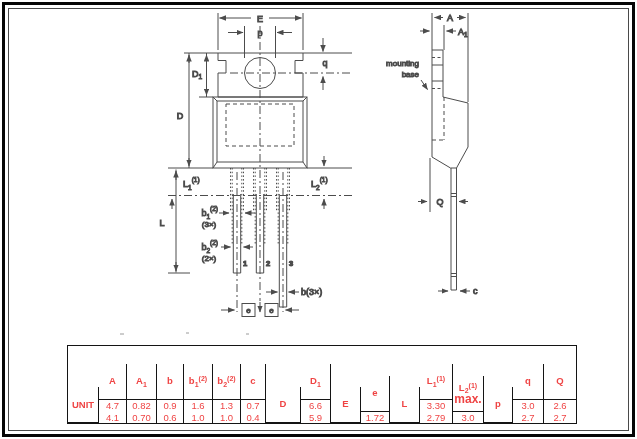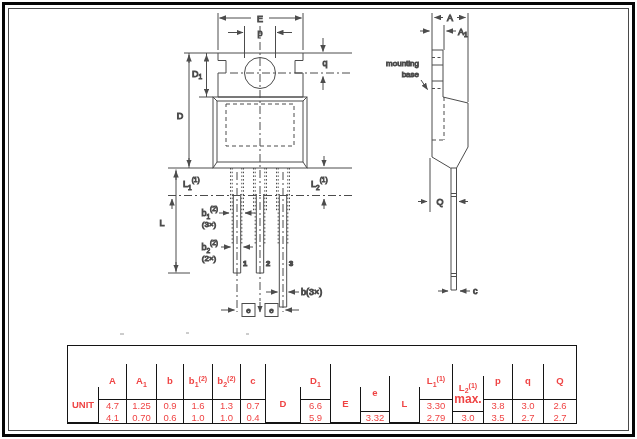--- a/index.html
+++ b/index.html
@@ -275,21 +275,21 @@
       <div class="td">
           <div>4.7</div>
           <div>4.1</div>
         </div>
     </div>
     <div class="col" style="width:30px">
       <div class="th">
           <span><span>A</span><span class="s-sub">1</span><span class="s-sup"></span></span>
         </div>
       <div class="td">
-          <div>1.25</div>
+          <div>0.82</div>
           <div>0.70</div>
         </div>
     </div>
     <div class="col" style="width:27px">
       <div class="th">
           <span><span>b</span><span class="s-sub"></span><span class="s-sup"></span></span>
         </div>
       <div class="td">
           <div>0.9</div>
           <div>0.6</div>
@@ -339,21 +339,21 @@
     <div class="col" style="width:30px">
       <div class="th">
           <span><span>E</span><span class="s-sub"></span><span class="s-sup"></span></span>
         </div>
     </div>
     <div class="col" style="width:29px">
       <div class="th">
           <span><span>e</span><span class="s-sub"></span><span class="s-sup"></span></span>
         </div>
       <div class="td">
-          <div>3.32</div>
+          <div>1.72</div>
           <div></div>
         </div>
     </div>
     <div class="col" style="width:30px">
       <div class="th">
           <span><span>L</span><span class="s-sub"></span><span class="s-sup"></span></span>
         </div>
     </div>
     <div class="col" style="width:33px">
       <div class="th">
@@ -371,24 +371,20 @@
         </div>
       <div class="td">
           <div>3.0</div>
           <div></div>
         </div>
     </div>
     <div class="col" style="width:29px">
       <div class="th">
           <span><span>p</span><span class="s-sub"></span><span class="s-sup"></span></span>
         </div>
-      <div class="td">
-          <div>3.8</div>
-          <div>3.5</div>
-        </div>
     </div>
     <div class="col" style="width:31px">
       <div class="th">
           <span><span>q</span><span class="s-sub"></span><span class="s-sup"></span></span>
         </div>
       <div class="td">
           <div>3.0</div>
           <div>2.7</div>
         </div>
     </div>

